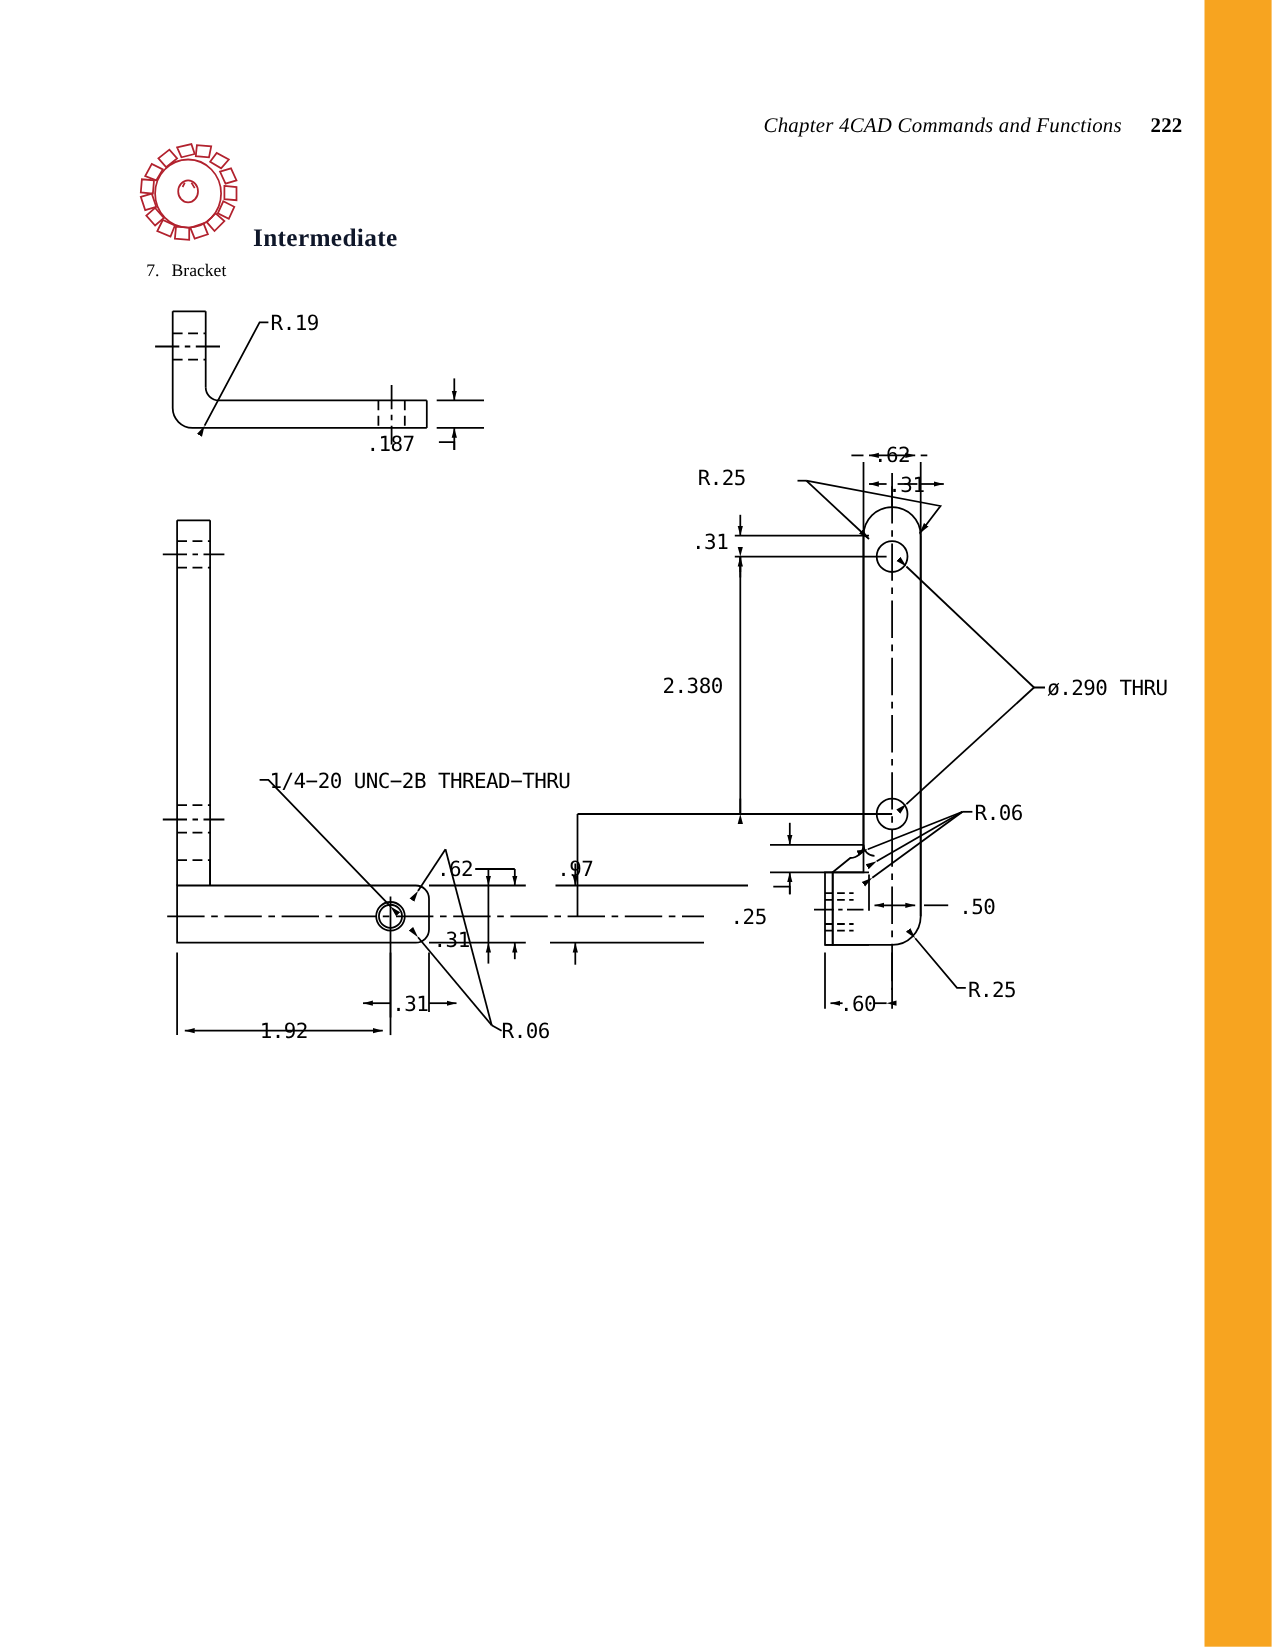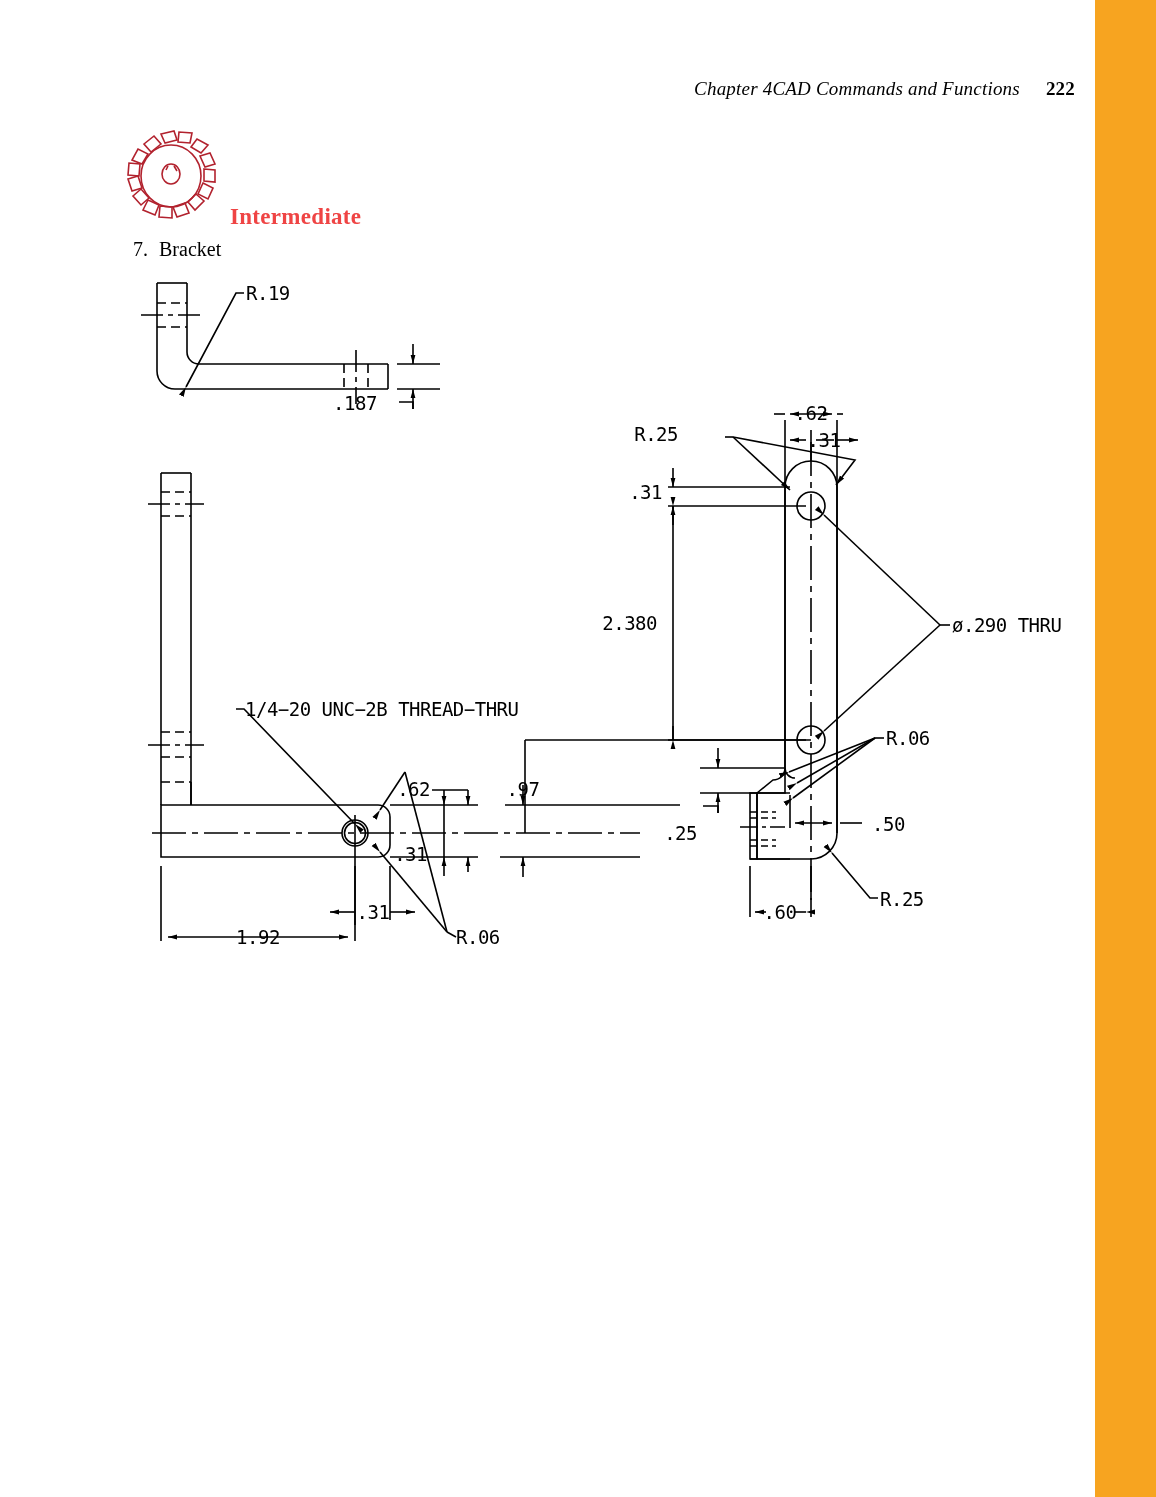--- a/index.html
+++ b/index.html
@@ -41,46 +41,46 @@
     color: #000;
     letter-spacing: 0.2px;
   }
   .header .pageno {
     font-style: normal;
     font-weight: bold;
     display: inline-block;
     margin-left: 26px;
     font-size: 19px;
   }
-  .header .chaptitle { display: inline-block; }
+  .header .chaptitle { display: inline-block; margin-top: 26px; }
   .header .chapnum { display: inline-block; }
 
   .gear-icon {
     position: absolute;
     left: 118px;
     top: 126px;
     width: 106px;
     height: 100px;
   }
   .level-label {
     position: absolute;
     left: 230px;
     top: 204px;
     font-family: "Liberation Serif", serif;
     font-weight: bold;
     font-size: 23px;
-    color: #ef4444;
+    color: #0f172a;
     letter-spacing: 0.3px;
   }
   .problem-line {
     position: absolute;
     left: 133px;
     top: 238px;
     font-family: "Liberation Serif", serif;
-    font-size: 20px;
+    font-size: 16px;
     color: #000;
   }
   .problem-line .num { display: inline-block; margin-right: 11px; }
 
   .drawing {
     position: absolute;
     left: 0;
     top: 0;
     width: 1156px;
     height: 1497px;

